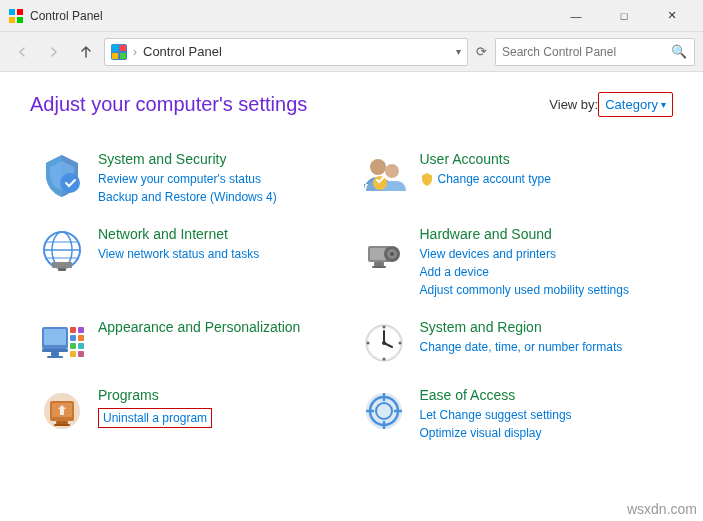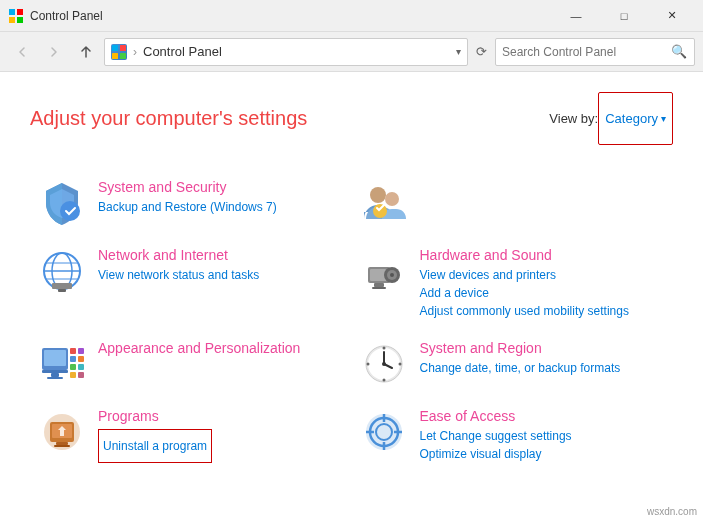--- a/index.html
+++ b/index.html
@@ -140,38 +140,38 @@
     }
 
     
     .content-header {
       display: flex;
       justify-content: space-between;
       align-items: center;
       margin-bottom: 24px;
     }
     .page-title {
-      color: #ef4444;
+      color: #6d28d9;
       font-size: 20px;
       font-weight: 400;
     }
     .view-by {
       display: flex;
       align-items: center;
       gap: 0;
       font-size: 13px;
       color: #333;
     }
     .view-dropdown {
       display: flex;
       align-items: center;
       gap: 3px;
       color: #0078d7;
       border: 1px solid #cc0000;
-      padding: 18px 6px;
+      padding: 4px 6px;
       cursor: pointer;
       font-size: 13px;
       border-radius: 2px;
     }
     .view-dropdown-arrow { font-size: 10px; }
 
     
     .items-grid {
       display: grid;
       grid-template-columns: 1fr 1fr;
@@ -186,21 +186,21 @@
     .cat-icon {
       width: 48px;
       height: 48px;
       flex-shrink: 0;
       display: flex;
       align-items: center;
       justify-content: center;
     }
     .cat-text { flex: 1; }
     .cat-title {
-      color: #ec4899;
+      color: #15803d;
       font-size: 14px;
       cursor: pointer;
       display: block;
       margin-bottom: 3px;
     }
     .cat-sub {
       color: #0078d7;
       font-size: 12px;
       cursor: pointer;
       display: block;
@@ -210,21 +210,21 @@
       border: 1px solid #cc0000;
       padding: 1px 3px;
       display: inline-block;
       margin-top: 2px;
     }
 
     .watermark {
       position: fixed;
       bottom: 4px;
       right: 6px;
-      font-size: 10px;
+      font-size: 14px;
       color: #999;
     }
   </style>
 </head>
 <body>
 
 <div class="title-bar">
   <div class="title-bar-icon">
     <svg width="16" height="16" viewBox="0 0 16 16">
       <rect x="1" y="1" width="6" height="6" fill="#00adef"></rect>
@@ -299,35 +299,45 @@
         <svg width="48" height="48" viewBox="0 0 48 48">
           <path d="M24 4L8 12v12c0 10 7 19 16 22 9-3 16-12 16-22V12L24 4z" fill="#4a86c8" opacity="0.9"></path>
           <path d="M24 4L8 12v12c0 10 7 19 16 22V4z" fill="#5a9fd8"></path>
           <path d="M24 10L12 16v8c0 7 5 13 12 15 7-2 12-8 12-15v-8L24 10z" fill="#7ab8f5" opacity="0.6"></path>
           <circle cx="32" cy="32" r="10" fill="#4a90e2"></circle>
           <path d="M28 32l3 3 6-6" stroke="white" stroke-width="2" fill="none" stroke-linecap="round"></path>
         </svg>
       </div>
       <div class="cat-text">
         <a class="cat-title">System and Security</a>
-        <a class="cat-sub">Backup and Restore (Windows 7)</a>
+        <a class="cat-sub">Review your computer's status</a>
+        <a class="cat-sub">Backup and Restore (Windows 4)</a>
       </div>
     </div>
 
     <div class="category-item">
       <div class="cat-icon">
         <svg width="48" height="48" viewBox="0 0 48 48">
           <circle cx="18" cy="16" r="8" fill="#c8a078"></circle>
           <path d="M4 40c0-8 6-14 14-14h2c-4 0-7 3-8 7H4z" fill="#6699cc"></path>
           <path d="M6 40c0-7 5-12 12-12h4c7 0 12 5 12 12H6z" fill="#7aaad8"></path>
           <circle cx="32" cy="20" r="7" fill="#d8b090"></circle>
           <path d="M22 40c0-6 4-10 10-10h4c6 0 10 4 10 10H22z" fill="#8abbe8"></path>
           <circle cx="20" cy="32" r="7" fill="#f0c040"></circle>
           <path d="M17 29l2 2 5-5" stroke="white" stroke-width="2" fill="none" stroke-linecap="round"></path>
         </svg>
+      </div>
+      <div class="cat-text">
+        <a class="cat-title">User Accounts</a>
+        <span style="display:flex;align-items:center;gap:4px;margin-bottom:2px;">
+          <svg width="14" height="14" viewBox="0 0 14 14">
+              <path d="M7 1L2 3.5v4c0 3 2.5 5.5 5 6.5 2.5-1 5-3.5 5-6.5v-4L7 1z" fill="#f0c040"></path>
+            </svg>
+          <a class="cat-sub">Change account type</a>
+        </span>
       </div>
     </div>
 
     <div class="category-item">
       <div class="cat-icon">
         <svg width="48" height="48" viewBox="0 0 48 48">
           <circle cx="24" cy="24" r="18" fill="none" stroke="#4a90e2" stroke-width="2"></circle>
           <ellipse cx="24" cy="24" rx="10" ry="18" fill="none" stroke="#4a90e2" stroke-width="1.5"></ellipse>
           <line x1="6" y1="24" x2="42" y2="24" stroke="#4a90e2" stroke-width="1.5"></line>
           <line x1="8" y1="16" x2="40" y2="16" stroke="#4a90e2" stroke-width="1"></line>
@@ -395,38 +405,38 @@
           <line x1="24" y1="24" x2="32" y2="28" stroke="#333" stroke-width="2" stroke-linecap="round"></line>
           <circle cx="24" cy="24" r="2" fill="#333"></circle>
           <circle cx="24" cy="8" r="1.5" fill="#666"></circle>
           <circle cx="40" cy="24" r="1.5" fill="#666"></circle>
           <circle cx="24" cy="40" r="1.5" fill="#666"></circle>
           <circle cx="8" cy="24" r="1.5" fill="#666"></circle>
         </svg>
       </div>
       <div class="cat-text">
         <a class="cat-title">System and Region</a>
-        <a class="cat-sub">Change date, time, or backup formats</a>
+        <a class="cat-sub">Change date, time, or number formats</a>
       </div>
     </div>
 
     <div class="category-item">
       <div class="cat-icon">
         <svg width="48" height="48" viewBox="0 0 48 48">
           <circle cx="24" cy="24" r="18" fill="#cc8844" opacity="0.3"></circle>
           <rect x="12" y="14" width="24" height="20" rx="2" fill="#c87830"></rect>
           <rect x="14" y="16" width="20" height="14" rx="1" fill="#e09050"></rect>
           <rect x="18" y="34" width="12" height="3" rx="1" fill="#b06020"></rect>
           <rect x="16" y="37" width="16" height="2" rx="1" fill="#a05010"></rect>
           <path d="M20 22 L24 18 L28 22 L26 22 L26 28 L22 28 L22 22 Z" fill="white" opacity="0.8"></path>
         </svg>
       </div>
       <div class="cat-text">
         <a class="cat-title">Programs</a>
-        <a class="cat-sub highlighted" style="border:1px solid #cc0000;padding:7px 4px;display:inline-block;">Uninstall a program</a>
+        <a class="cat-sub highlighted" style="border:1px solid #cc0000;padding:0 4px;display:inline-block;">Uninstall a program</a>
       </div>
     </div>
 
     <div class="category-item">
       <div class="cat-icon">
         <svg width="48" height="48" viewBox="0 0 48 48">
           <circle cx="24" cy="24" r="18" fill="#4a90d9" opacity="0.2"></circle>
           <circle cx="24" cy="24" r="14" fill="none" stroke="#4a90d9" stroke-width="2.5"></circle>
           <circle cx="24" cy="24" r="8" fill="none" stroke="#4a90d9" stroke-width="2"></circle>
           <line x1="6" y1="24" x2="14" y2="24" stroke="#4a90d9" stroke-width="2.5"></line>

